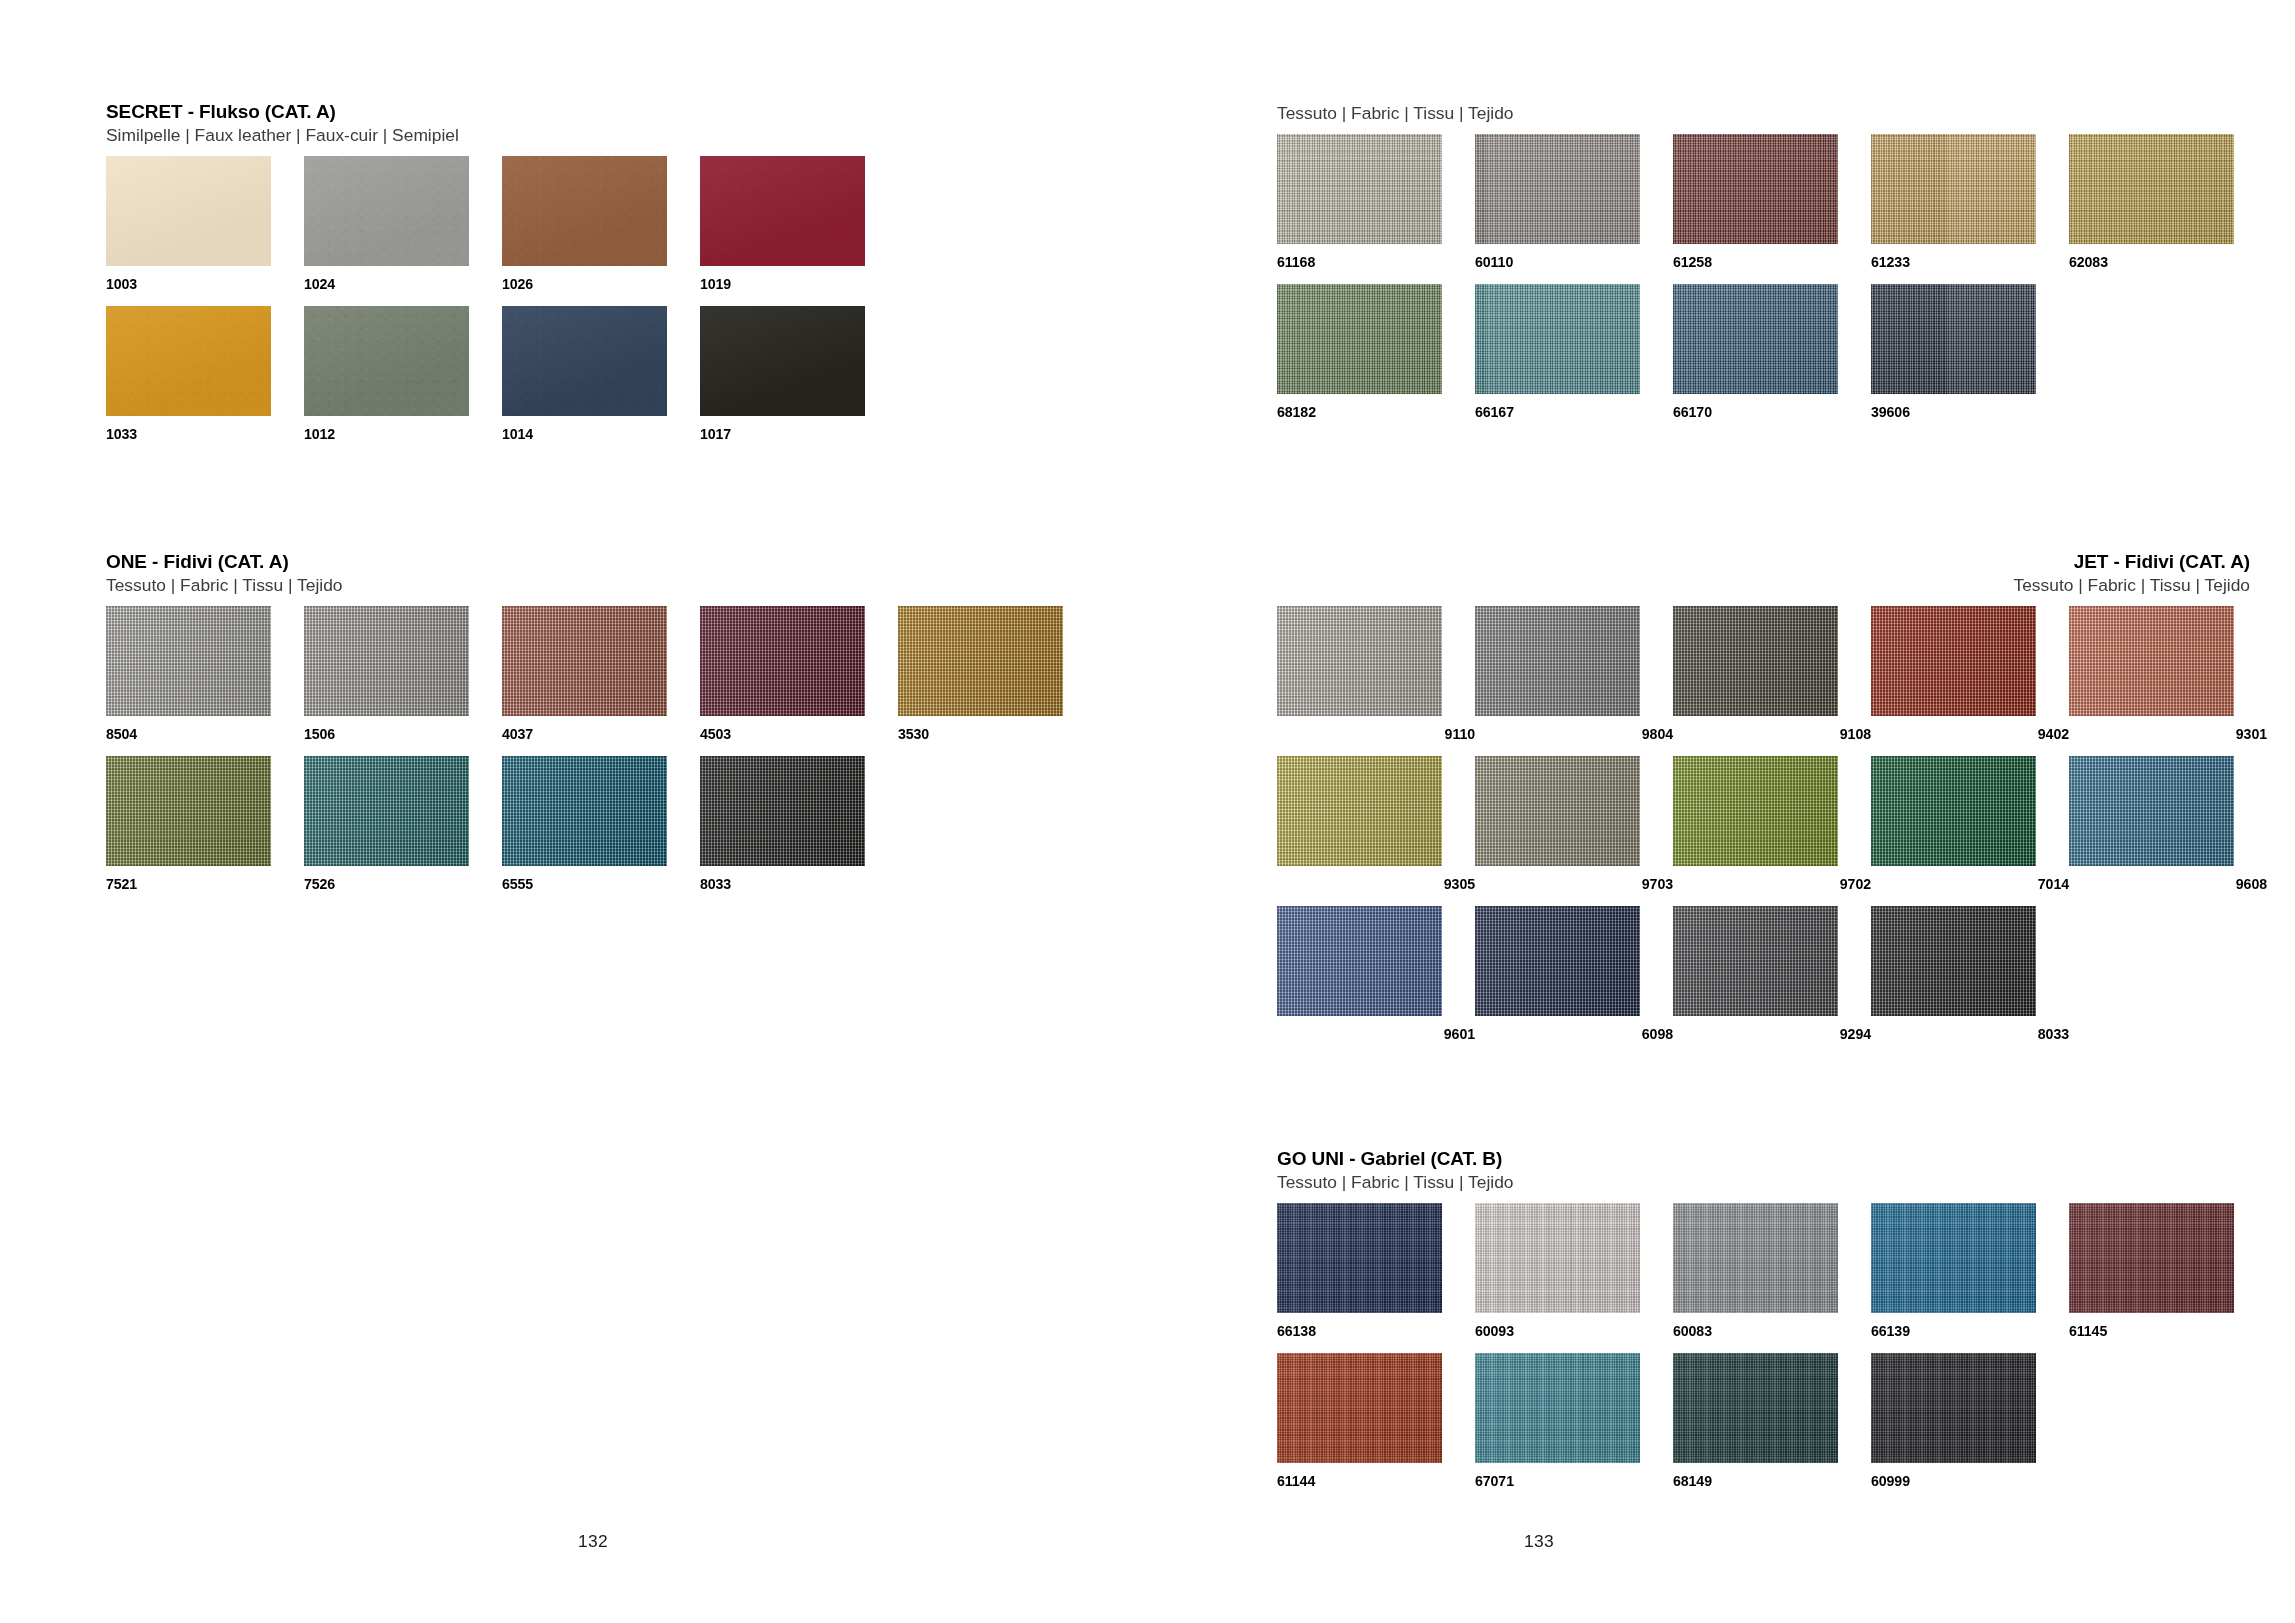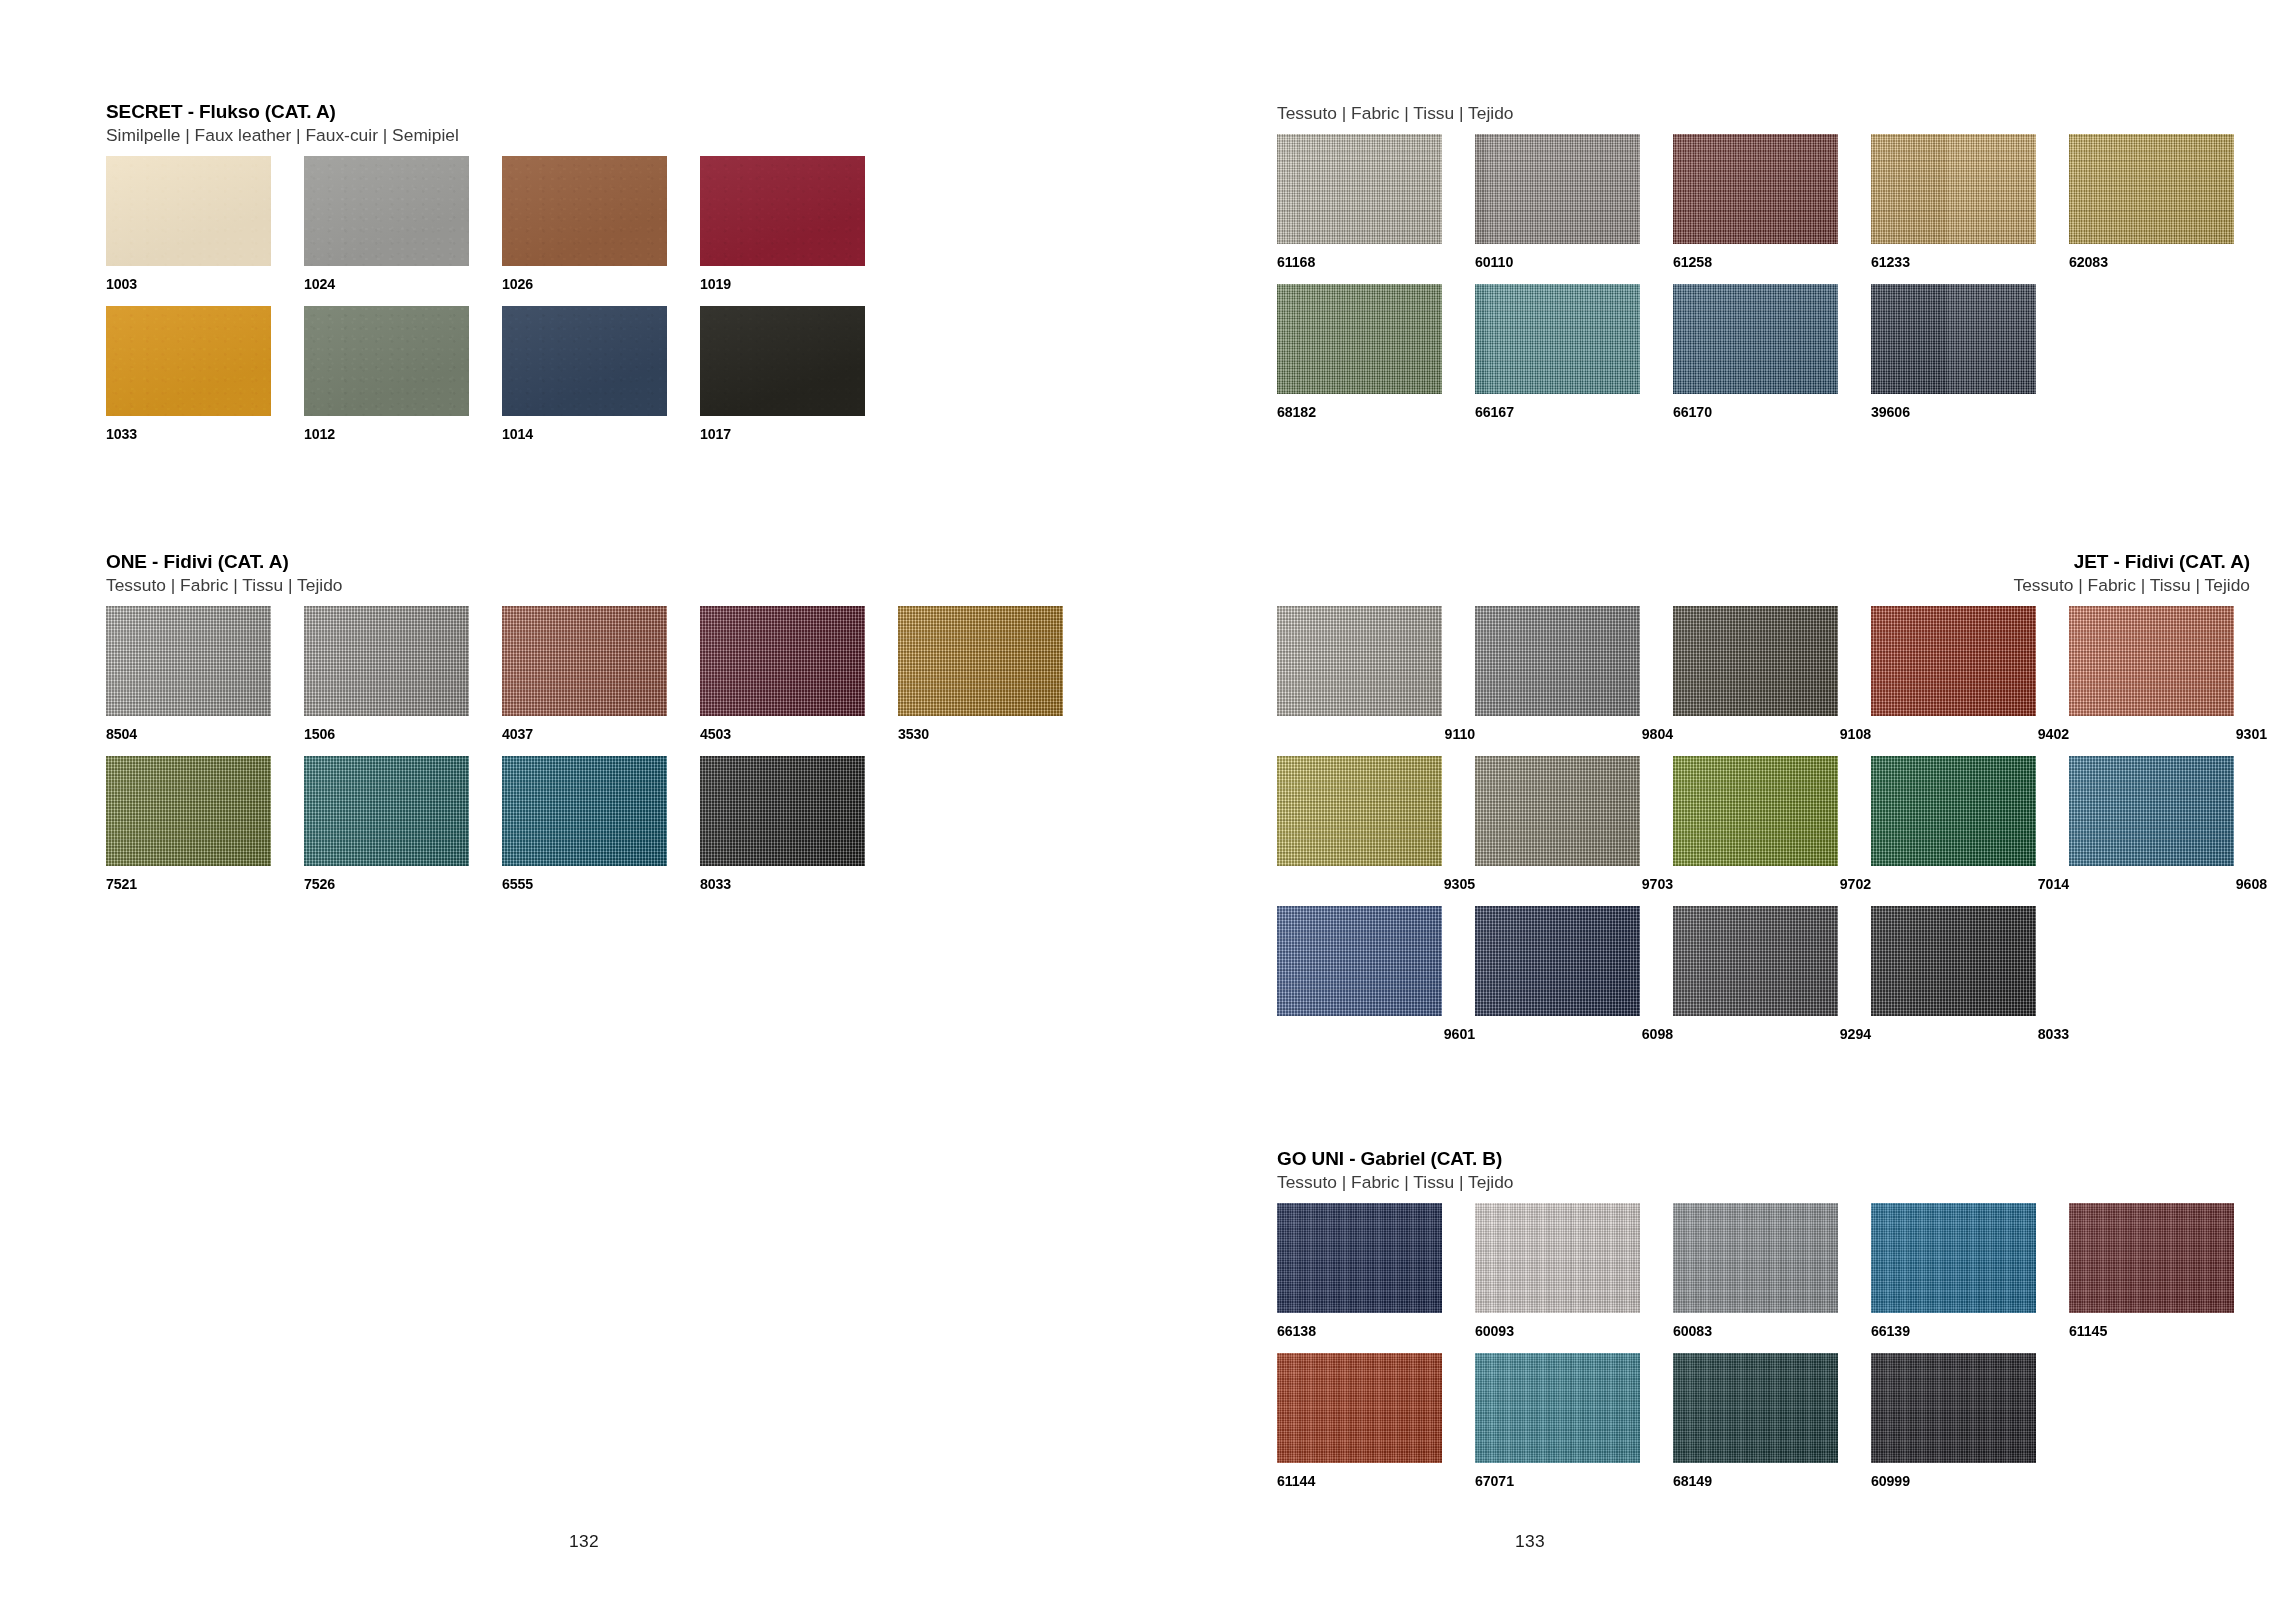--- a/index.html
+++ b/index.html
@@ -180,20 +180,21 @@
       linear-gradient(140deg, rgba(255,255,255,.07), rgba(0,0,0,.07));
   }
 
   
   .folio {
     position: absolute;
     bottom: 72px;
     font-size: 17.4px;
     color: #1a1a1a;
     letter-spacing: 0.3px;
+    margin-left: 9px;
   }
   .page-left .folio { left: 569px; }
   .page-right .folio { left: 367px; }
 </style>
 </head>
 <body>
 
 <div class="spread">
 
   <div class="page page-left">

